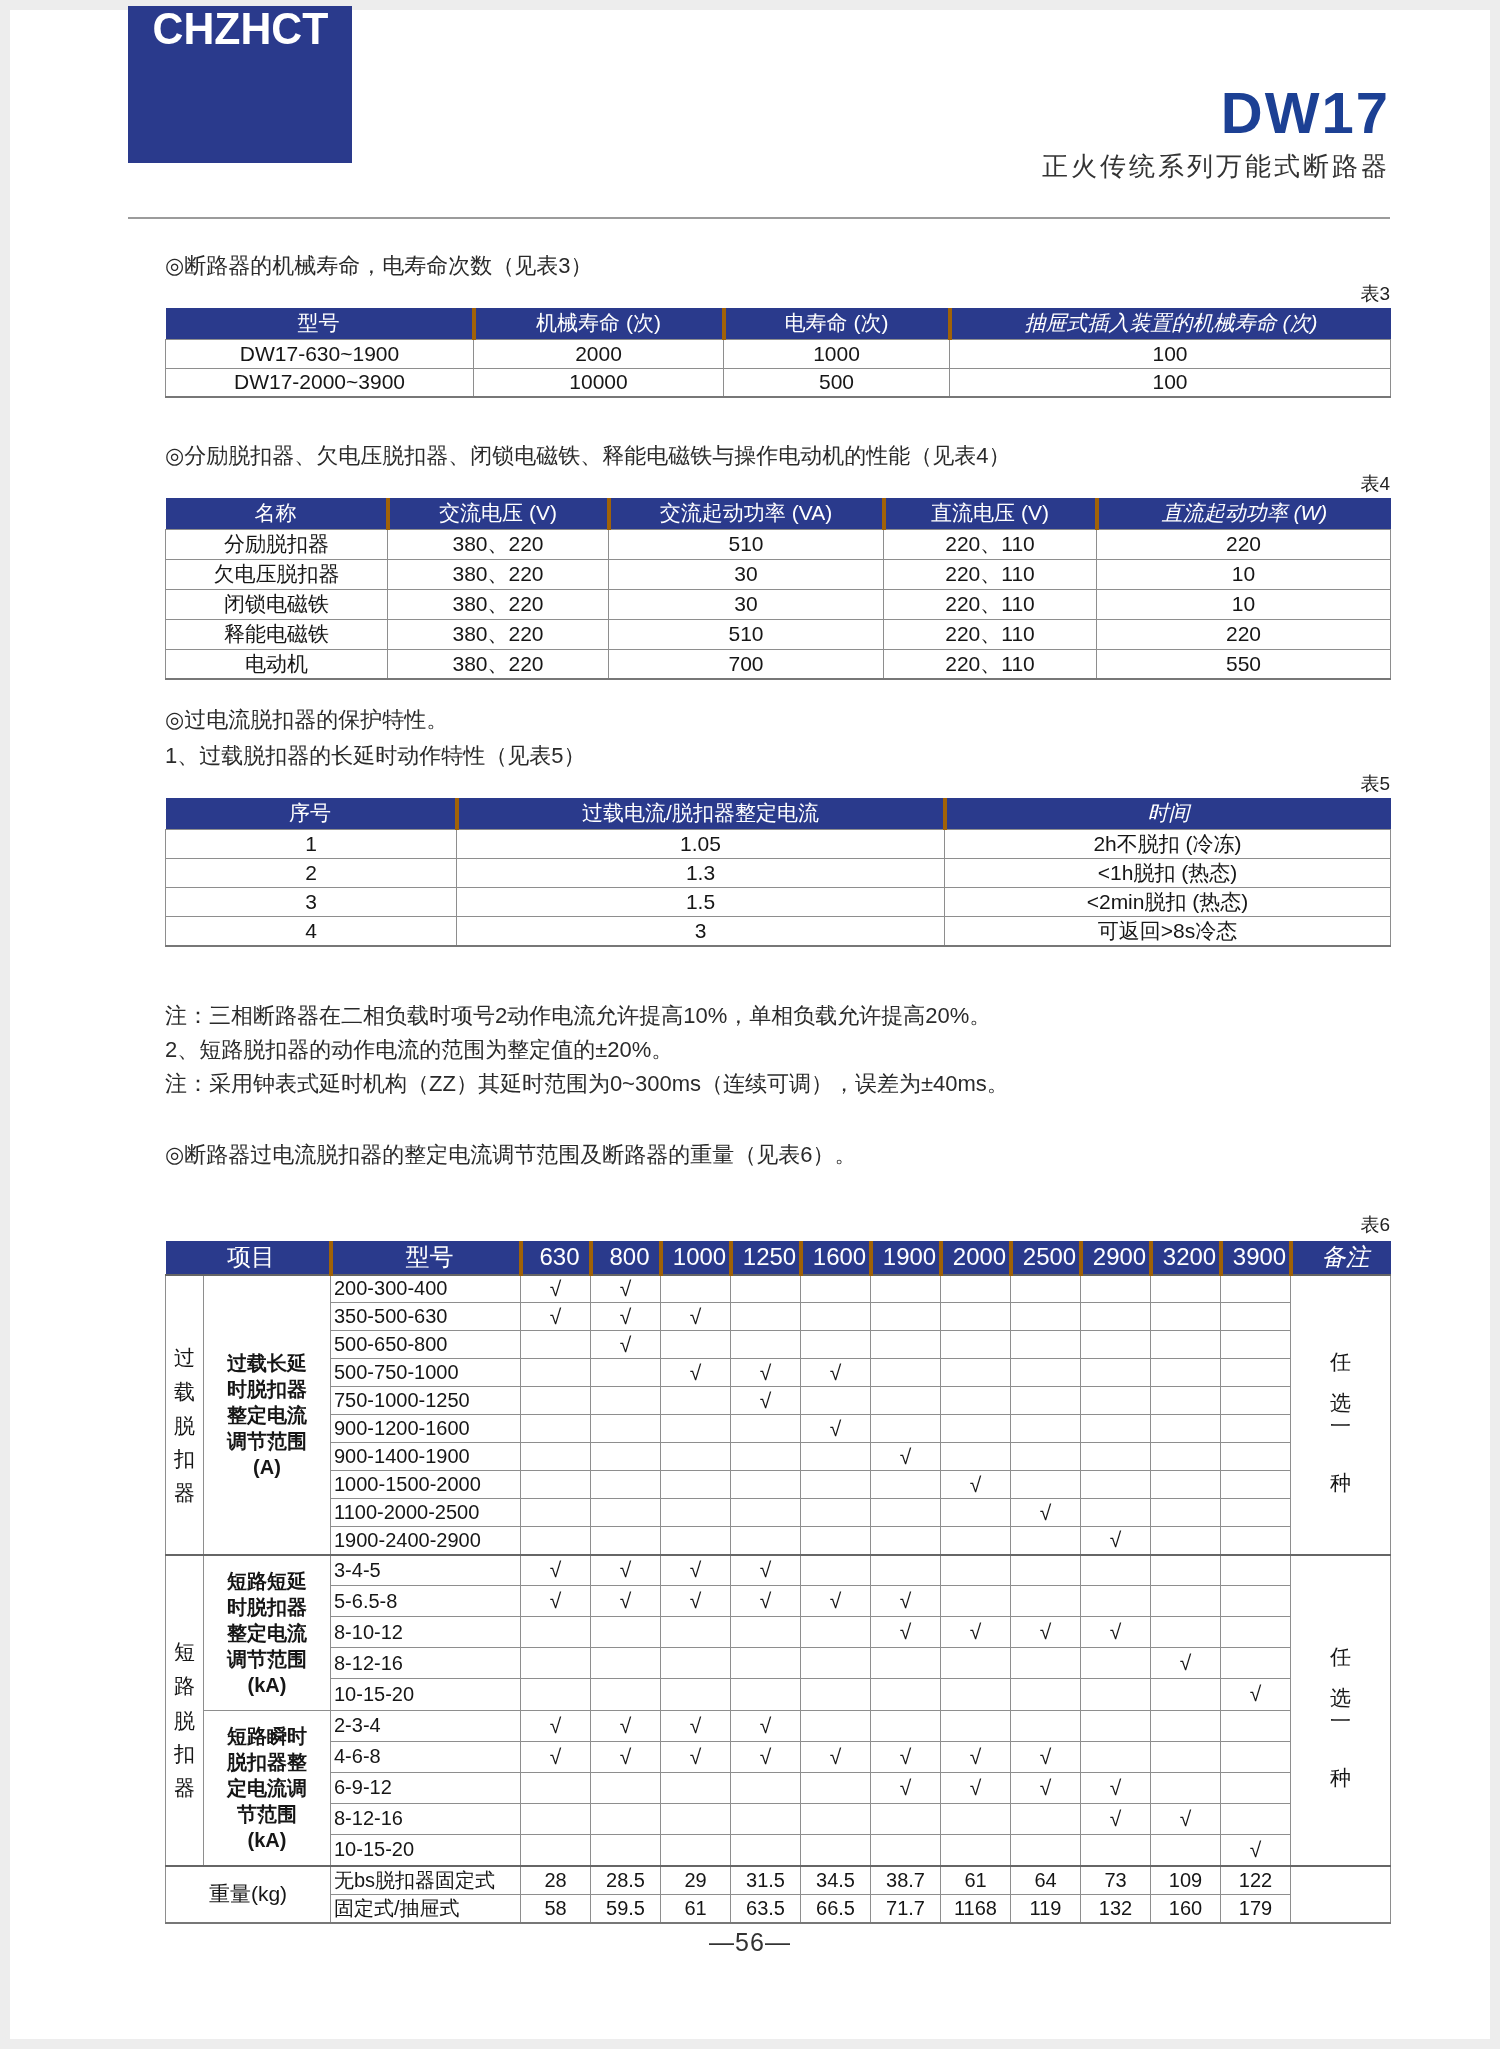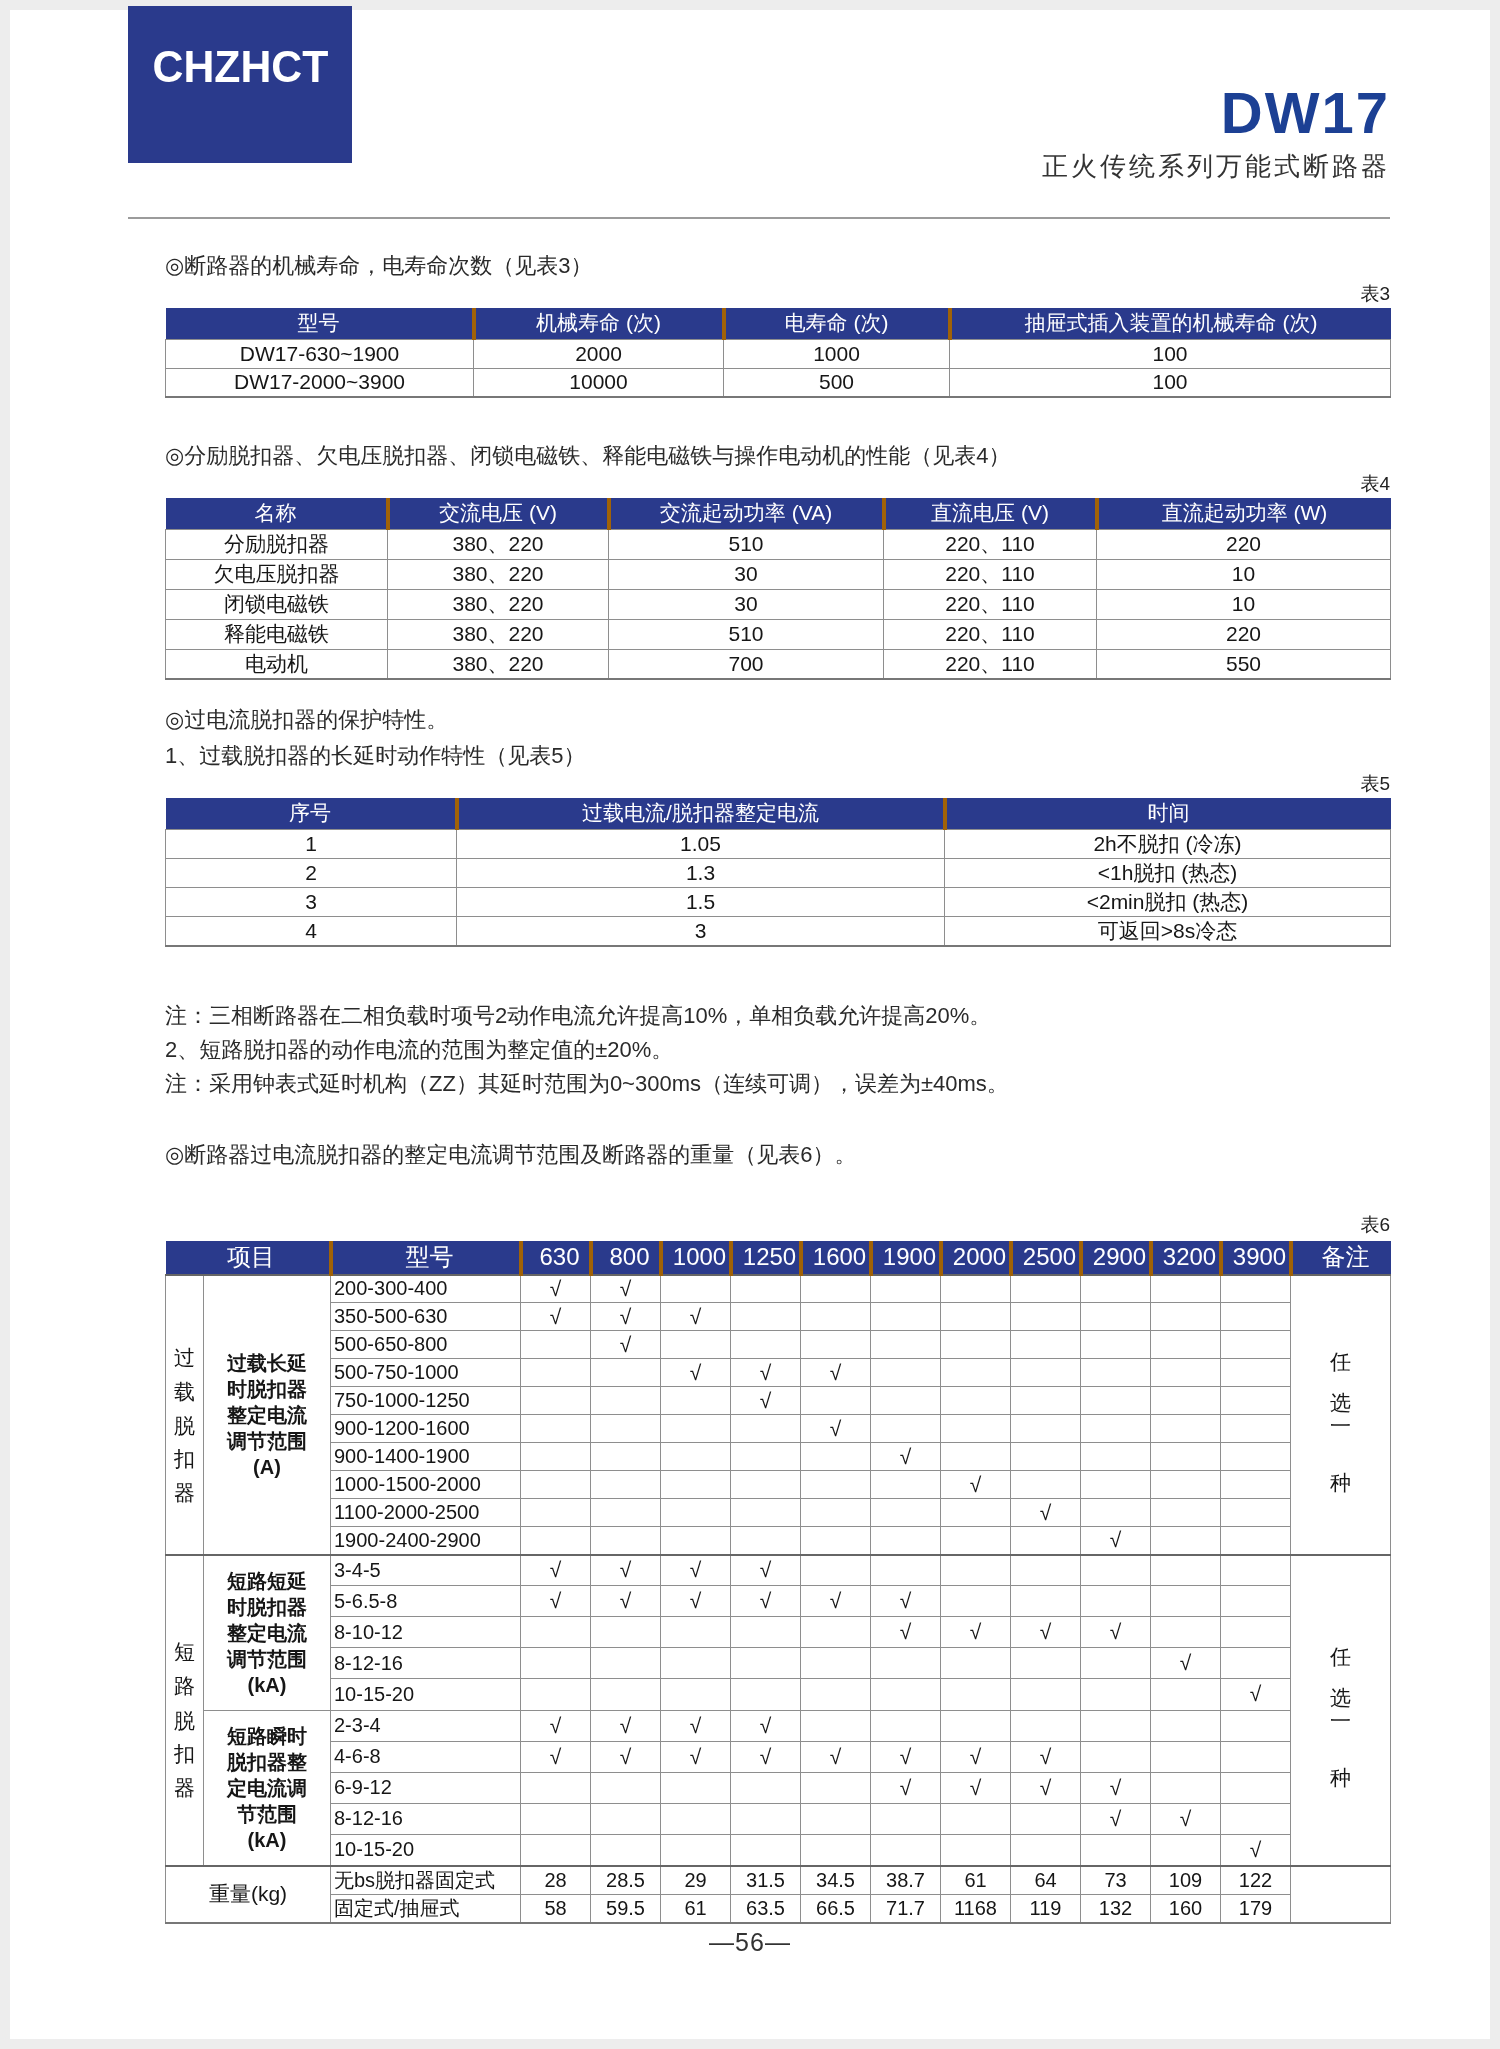--- a/index.html
+++ b/index.html
@@ -7,37 +7,37 @@
     --blue:#1c4094;
     --line:#8e8e8e;
   }
   *{box-sizing:border-box;}
   body{margin:0;background:#e9e9e9;font-family:"Liberation Sans","DejaVu Sans",sans-serif;}
   .page{position:relative;width:1500px;height:2049px;margin:0 auto;background:#fff;
         outline:10px solid #ededed;outline-offset:-10px;overflow:hidden;}
 
   
   .logo-box{position:absolute;left:128px;top:6px;width:224px;height:157px;background:var(--navy);
-            display:flex;align-items:center;justify-content:center;padding-bottom:36px;}
+            display:flex;align-items:flex-start;justify-content:center;padding-bottom:36px;}
   .logo-text{color:#fff;font-size:45px;font-weight:800;letter-spacing:0;transform:scaleX(.95);line-height:1;}
   .header-title{position:absolute;top:84px;right:110px;text-align:right;}
   .series{font-size:58px;font-weight:800;color:var(--blue);line-height:1;letter-spacing:2px;}
   .subtitle{font-size:26px;font-weight:400;color:#333;letter-spacing:3px;margin-top:10px;line-height:1.1;}
   .header-rule{position:absolute;left:128px;top:217px;width:1262px;height:2px;background:#9b9b9b;}
 
   
   .content{position:absolute;left:165px;top:252px;width:1225px;color:#222;}
   .sec-title{font-size:22px;line-height:28px;color:#2a2a2a;}
   .caption{font-size:19px;text-align:right;line-height:24px;margin-top:2px;color:#222;}
 
   
   .data-table{border-collapse:collapse;table-layout:fixed;width:1225px;margin-top:2px;border-bottom:2px solid #777;}
   .data-table th{background:var(--navy);color:#fff;font-weight:500;font-size:21px;height:31px;
                  border-right:4px solid #a16207;padding:0 2px;}
-  .data-table th:last-child{border-right:0;}
+  .data-table th:last-child{border-right:0;font-style:italic;}
   .data-table td{border:1px solid var(--line);font-size:21px;height:29px;text-align:center;
                  padding:0 4px;color:#161616;background:#fff;}
   #t4 td{height:30px;}
   #t5 td{height:28px;}
 
   
   #sec2{margin-top:44px;}
   #sec3a{margin-top:26px;}
   #sec3b{margin-top:8px;}
   .notes{margin-top:52px;}

